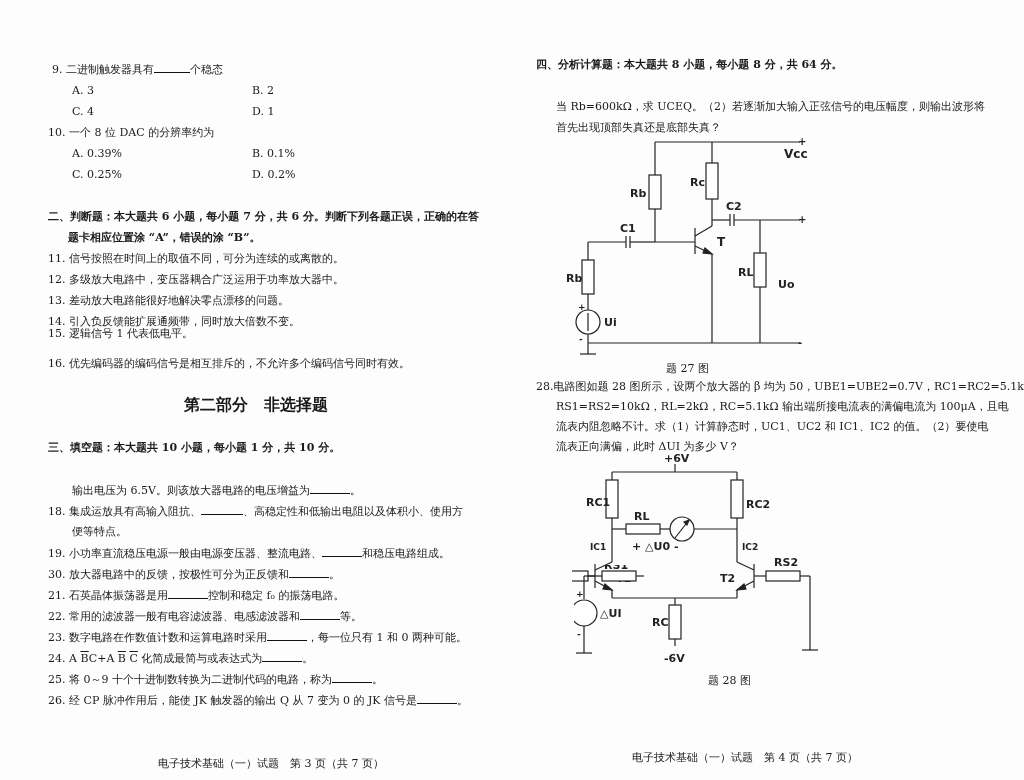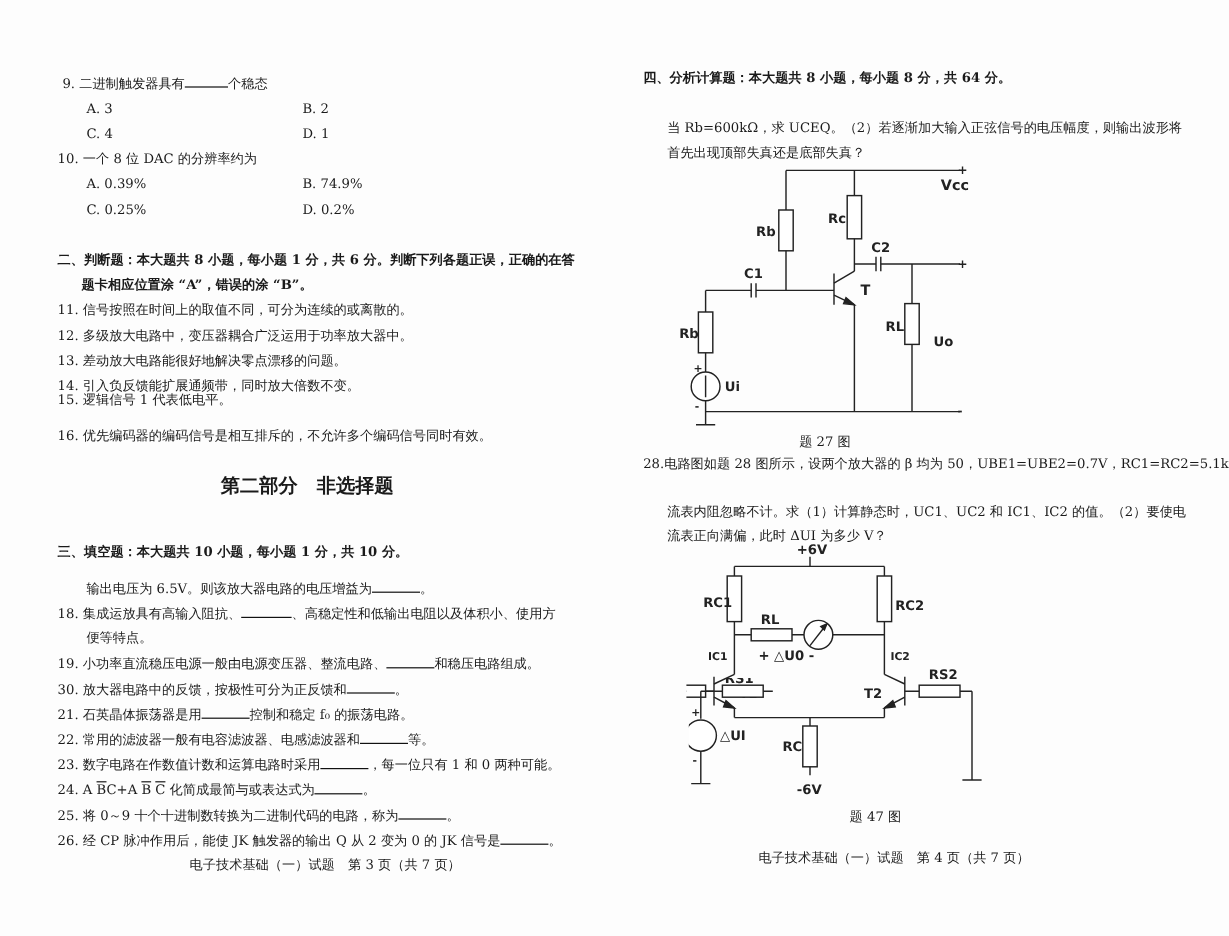--- a/index.html
+++ b/index.html
@@ -5,21 +5,21 @@
   html,body{margin:0;padding:0;}
   body{width:1024px;height:780px;background:#fdfdfd;position:relative;overflow:hidden;
        font-family:"DejaVu Serif","Liberation Serif",serif;color:#1a1a1a;font-size:11px;}
   .page{position:absolute;top:0;height:780px;}
   .left{left:0;width:512px;padding-left:39px;}
   .right{left:512px;width:512px;}
   .line{position:absolute;white-space:nowrap;font-size:11px;line-height:14px;}
   .b{font-weight:bold;}
   .blank{display:inline-block;border-bottom:1px solid #111;height:10px;vertical-align:baseline;}
   .part-title{position:absolute;font-family:"DejaVu Sans","Liberation Sans",sans-serif;font-weight:bold;font-size:16px;}
-  .footer{position:absolute;font-size:11px;white-space:nowrap;}
+  .footer{position:absolute;font-size:11px;white-space:nowrap;margin-top:43px;}
   .fig-caption{position:absolute;font-size:11px;}
   svg text{font-family:"DejaVu Sans","Liberation Sans",sans-serif;font-weight:bold;}
   .ovl{text-decoration:overline;}
 </style>
 </head>
 <body>
 
 <div class="page left">
   <div class="line" style="left:52px;top:62px">
     <span>9.</span>
@@ -27,51 +27,51 @@
   </div>
   <div class="line" style="left:72px;top:84px"><span>A.</span> <span>3</span></div>
   <div class="line" style="left:252px;top:84px"><span>B.</span> <span>2</span></div>
   <div class="line" style="left:72px;top:105px"><span>C.</span> <span>4</span></div>
   <div class="line" style="left:252px;top:105px"><span>D.</span> <span>1</span></div>
 
   <div class="line" style="left:48px;top:126px">
     <span>10.</span> <span>一个 8 位 DAC 的分辨率约为</span>
   </div>
   <div class="line" style="left:72px;top:147px"><span>A.</span> <span>0.39%</span></div>
-  <div class="line" style="left:252px;top:147px"><span>B.</span> <span>74.9%</span></div>
+  <div class="line" style="left:252px;top:147px"><span>B.</span> <span>0.1%</span></div>
   <div class="line" style="left:72px;top:168px"><span>C.</span> <span>0.25%</span></div>
   <div class="line" style="left:252px;top:168px"><span>D.</span> <span>0.2%</span></div>
 
-  <div class="line b" style="left:48px;top:210px">二、判断题：本大题共 8 小题，每小题 1 分，共 6 分。判断下列各题正误，正确的在答</div>
+  <div class="line b" style="left:48px;top:210px">二、判断题：本大题共 6 小题，每小题 7 分，共 6 分。判断下列各题正误，正确的在答</div>
   <div class="line b" style="left:68px;top:231px">题卡相应位置涂 “A”，错误的涂 “B”。</div>
 
   <div class="line" style="left:48px;top:252px"><span>11.</span> <span>信号按照在时间上的取值不同，可分为连续的或离散的。</span></div>
   <div class="line" style="left:48px;top:273px"><span>12.</span> <span>多级放大电路中，变压器耦合广泛运用于功率放大器中。</span></div>
   <div class="line" style="left:48px;top:294px"><span>13.</span> <span>差动放大电路能很好地解决零点漂移的问题。</span></div>
   <div class="line" style="left:48px;top:315px"><span>14.</span> <span>引入负反馈能扩展通频带，同时放大倍数不变。</span></div>
   <div class="line" style="left:48px;top:327px"><span>15.</span> <span>逻辑信号 1 代表低电平。</span></div>
   <div class="line" style="left:48px;top:357px"><span>16.</span> <span>优先编码器的编码信号是相互排斥的，不允许多个编码信号同时有效。</span></div>
 
   <div class="part-title" style="left:184px;top:395px">第二部分　非选择题</div>
 
-  <div class="line b" style="left:48px;top:453px">三、填空题：本大题共 10 小题，每小题 1 分，共 10 分。</div>
+  <div class="line b" style="left:48px;top:441px">三、填空题：本大题共 10 小题，每小题 1 分，共 10 分。</div>
 
   <div class="line" style="left:72px;top:483px"><span>输出电压为 6.5V。则该放大器电路的电压增益为</span><span class="blank" style="width:40px"></span><span>。</span></div>
 
   <div class="line" style="left:48px;top:504px"><span>18.</span> <span>集成运放具有高输入阻抗、</span><span class="blank" style="width:42px"></span><span>、高稳定性和低输出电阻以及体积小、使用方</span></div>
   <div class="line" style="left:72px;top:525px">便等特点。</div>
 
   <div class="line" style="left:48px;top:546px"><span>19.</span> <span>小功率直流稳压电源一般由电源变压器、整流电路、</span><span class="blank" style="width:40px"></span><span>和稳压电路组成。</span></div>
   <div class="line" style="left:48px;top:567px"><span>30.</span> <span>放大器电路中的反馈，按极性可分为正反馈和</span><span class="blank" style="width:40px"></span><span>。</span></div>
   <div class="line" style="left:48px;top:588px"><span>21.</span> <span>石英晶体振荡器是用</span><span class="blank" style="width:40px"></span><span>控制和稳定 f₀ 的振荡电路。</span></div>
   <div class="line" style="left:48px;top:609px"><span>22.</span> <span>常用的滤波器一般有电容滤波器、电感滤波器和</span><span class="blank" style="width:40px"></span><span>等。</span></div>
   <div class="line" style="left:48px;top:630px"><span>23.</span> <span>数字电路在作数值计数和运算电路时采用</span><span class="blank" style="width:40px"></span><span>，每一位只有 1 和 0 两种可能。</span></div>
   <div class="line" style="left:48px;top:651px"><span>24.</span> <span>A </span><span class="ovl">B</span><span>C+A </span><span class="ovl">B</span><span> </span><span class="ovl">C</span><span> 化简成最简与或表达式为</span><span class="blank" style="width:40px"></span><span>。</span></div>
   <div class="line" style="left:48px;top:672px"><span>25.</span> <span>将 0～9 十个十进制数转换为二进制代码的电路，称为</span><span class="blank" style="width:40px"></span><span>。</span></div>
-  <div class="line" style="left:48px;top:693px"><span>26.</span> <span>经 CP 脉冲作用后，能使 JK 触发器的输出 Q 从 2 变为 0 的 JK 信号是</span><span class="blank" style="width:40px"></span><span>。</span></div>
+  <div class="line" style="left:48px;top:693px"><span>26.</span> <span>经 CP 脉冲作用后，能使 JK 触发器的输出 Q 从 7 变为 0 的 JK 信号是</span><span class="blank" style="width:40px"></span><span>。</span></div>
 
   <div class="footer" style="left:158px;top:713px">电子技术基础（一）试题　第 3 页（共 7 页）</div>
 </div>
 
 <div class="page right">
   <div class="line b" style="left:24px;top:58px">四、分析计算题：本大题共 8 小题，每小题 8 分，共 64 分。</div>
   <div class="line" style="left:44px;top:100px">当 Rb=600kΩ，求 UCEQ。（2）若逐渐加大输入正弦信号的电压幅度，则输出波形将</div>
   <div class="line" style="left:44px;top:121px">首先出现顶部失真还是底部失真？</div>
 
   <svg style="position:absolute;left:50px;top:130px" width="270" height="230" viewBox="0 0 270 230" stroke="#222" fill="none" stroke-width="1.2">
@@ -131,20 +131,21 @@
     <text x="176" y="146" fill="#222" stroke="none" font-size="11">RL</text>
     <text x="216" y="158" fill="#222" stroke="none" font-size="11">Uo</text>
     <text x="4" y="152" fill="#222" stroke="none" font-size="11">Rb</text>
     <text x="42" y="196" fill="#222" stroke="none" font-size="11">Ui</text>
     <text x="16" y="180" fill="#222" stroke="none" font-size="9">+</text>
     <text x="17" y="212" fill="#222" stroke="none" font-size="9">-</text>
   </svg>
   <div class="fig-caption" style="left:154px;top:361px">题 27 图</div>
 
   <div class="line" style="left:24px;top:380px"><span>28.</span><span>电路图如题 28 图所示，设两个放大器的 β 均为 50，UBE1=UBE2=0.7V，RC1=RC2=5.1kΩ，</span></div>
+  <div class="line" style="left:44px;top:400px">RS1=RS2=10kΩ，RL=2kΩ，RC=5.1kΩ 输出端所接电流表的满偏电流为 100μA，且电</div>
   <div class="line" style="left:44px;top:420px">流表内阻忽略不计。求（1）计算静态时，UC1、UC2 和 IC1、IC2 的值。（2）要使电</div>
   <div class="line" style="left:44px;top:440px">流表正向满偏，此时 ΔUI 为多少 V？</div>
 
   <svg style="position:absolute;left:60px;top:450px" width="260" height="230" viewBox="0 0 260 230" stroke="#222" fill="none" stroke-width="1.2">
     <line x1="103" y1="14" x2="103" y2="22"></line>
     <line x1="40" y1="22" x2="165" y2="22"></line>
 
     <line x1="40" y1="22" x2="40" y2="30"></line>
     <rect x="34" y="30" width="12" height="38" fill="#fff"></rect>
     <line x1="40" y1="68" x2="40" y2="112"></line>
@@ -208,16 +209,16 @@
     <rect x="28" y="6" width="34" height="10" fill="#fff"></rect>
     <line x1="62" y1="11" x2="70" y2="11"></line>
     <circle cx="10" cy="48" r="13" fill="#fff"></circle>
     <line x1="10" y1="61" x2="10" y2="88"></line>
     <line x1="2" y1="88" x2="18" y2="88"></line>
     <text x="30" y="4" fill="#222" stroke="none" font-size="11">RS1</text>
     <text x="26" y="52" fill="#222" stroke="none" font-size="11">△UI</text>
     <text x="2" y="32" fill="#222" stroke="none" font-size="9">+</text>
     <text x="3" y="72" fill="#222" stroke="none" font-size="9">-</text>
   </svg>
-  <div class="fig-caption" style="left:196px;top:673px">题 47 图</div>
+  <div class="fig-caption" style="left:196px;top:673px">题 28 图</div>
 
   <div class="footer" style="left:120px;top:707px">电子技术基础（一）试题　第 4 页（共 7 页）</div>
 </div>
 
 </body></html>

